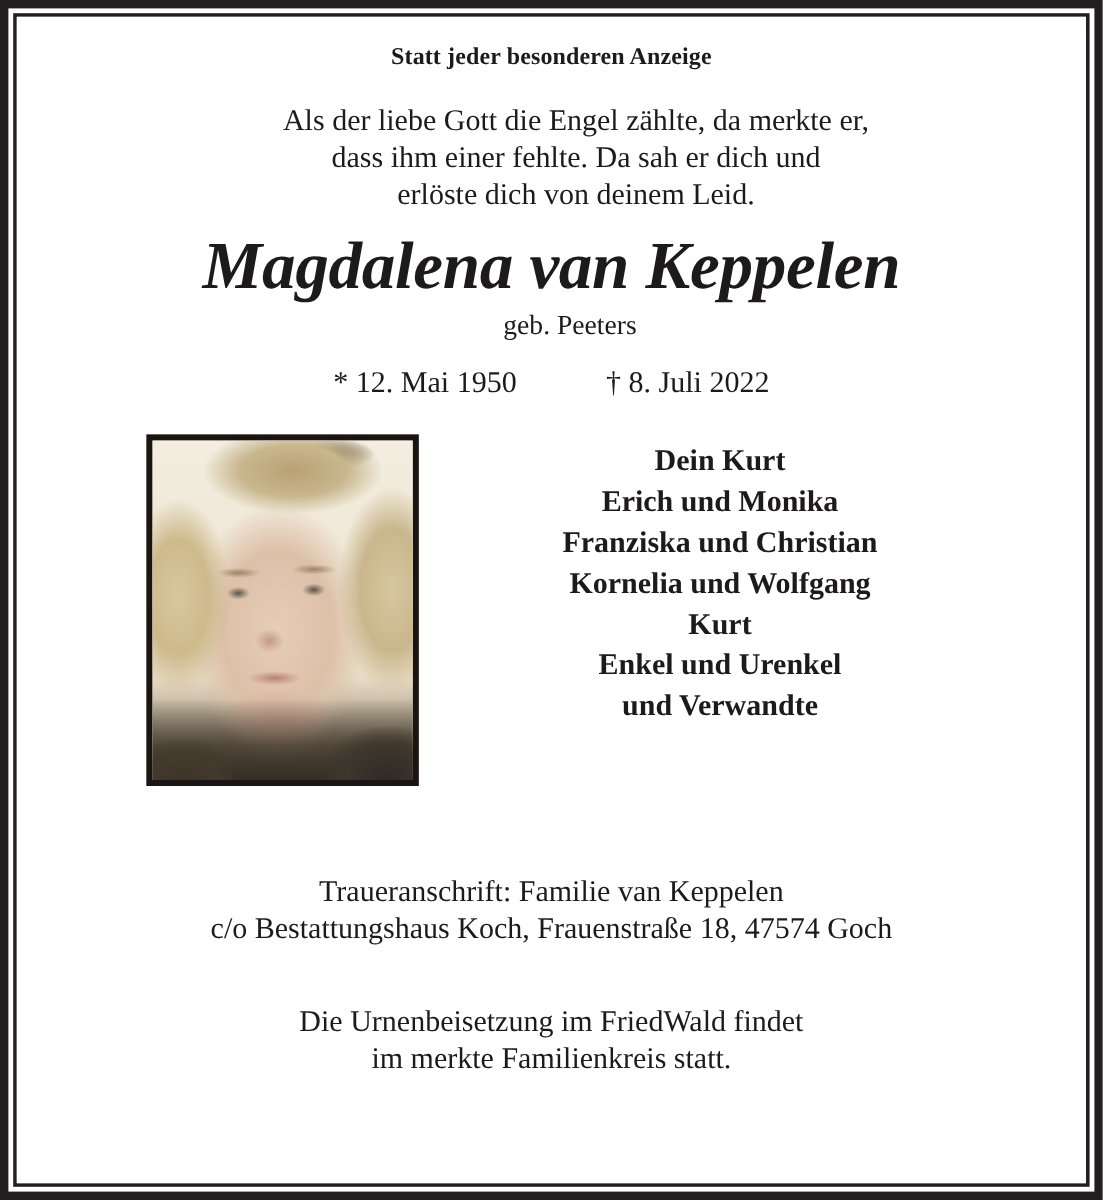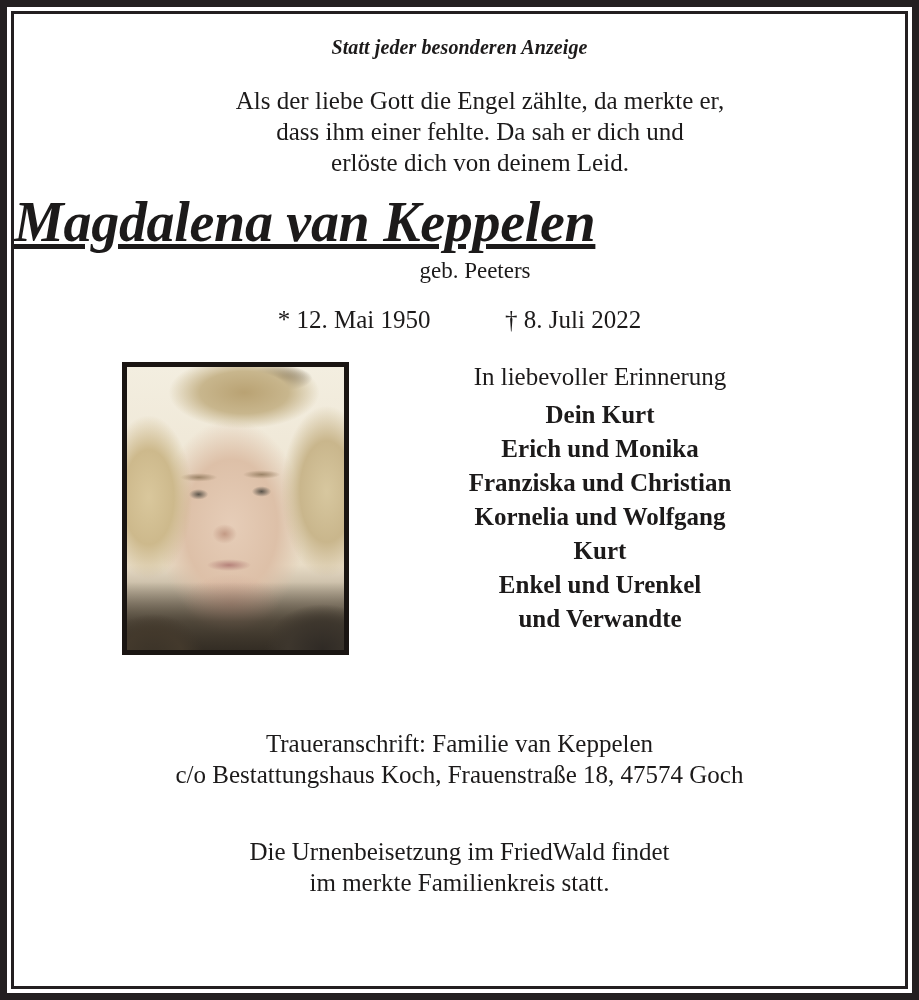--- a/index.html
+++ b/index.html
@@ -42,48 +42,47 @@
     width: 100%;
     height: 100%;
     background: #ffffff;
     overflow: hidden;
   }
 
   
   .kicker {
     text-align: center;
     font-weight: bold;
-    font-style: italic;
     font-size: 20px;
     letter-spacing: .1px;
     margin-top: 22px;
   }
 
   .poem {
     text-align: center;
     font-size: 25px;
     line-height: 31px;
     margin-top: 26px;
   }
   .poem div { white-space: nowrap; padding-left: 41px; }
 
   .lead {
     text-align: center;
     font-size: 25px;
     margin-top: 34px;
   }
 
   .name {
+    text-align: center;
     font-weight: bold;
     font-style: italic;
     font-size: 56px;
     line-height: 60px;
     letter-spacing: -0.3px;
     margin-top: 14px;
-    text-decoration: underline;
   }
 
   .maiden {
     text-align: center;
     font-size: 23px;
     margin-top: 6px;
     padding-left: 31px;
   }
 
   .dates {
@@ -207,21 +206,20 @@
           <span>† 8. Juli 2022</span>
         </div>
 
         <div class="middle">
 
           <div class="photo">
             <div class="photo-canvas"></div>
           </div>
 
           <div class="mourners">
-            <div class="intro">In liebevoller Erinnerung</div>
             <ul>
               <li>Dein Kurt</li>
               <li>Erich und Monika</li>
               <li>Franziska und Christian</li>
               <li>Kornelia und Wolfgang</li>
               <li>Kurt</li>
               <li>Enkel und Urenkel</li>
               <li>und Verwandte</li>
             </ul>
           </div>

